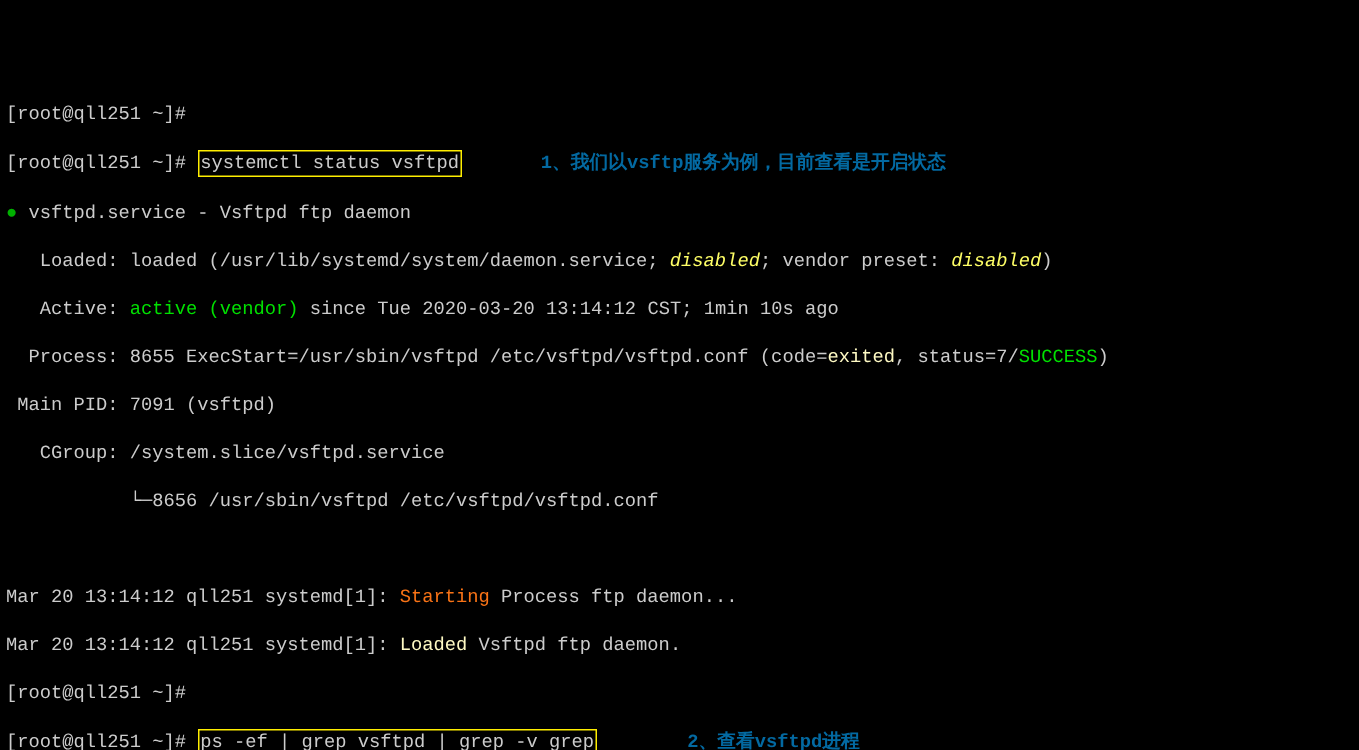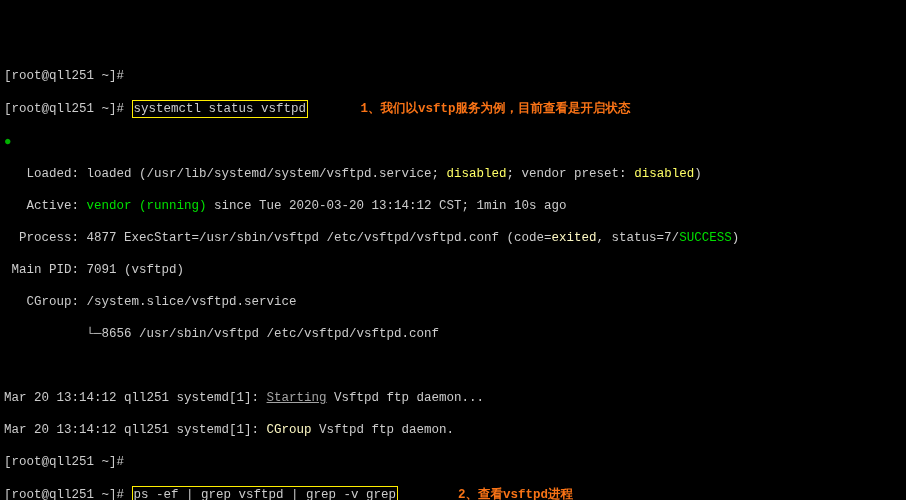--- a/index.html
+++ b/index.html
@@ -9,50 +9,50 @@
     font-family: "Consolas", "Courier New", monospace;
     font-size: 12.5px;
     line-height: 16px;
     color: #ccc;
     white-space: pre;
     width: 906px;
   }
   .ln { display: block; }
   .wh { color: #fef9c3; }
   .gr { color: #00e000; }
-  .cy { color: #a3a3a3; text-decoration: underline; }
-  .ye { color: #ffff66; }
-  .rdb { color: #f97316; font-weight: bold; }
+  .cy { color: #f97316; }
+  .ye { color: #ffff66; font-style: italic; }
+  .rdb { color: #0369a1; font-weight: bold; }
   .box {
     border: 1px solid #ffee00;
     padding: 0 1px;
     display: inline-block;
   }
   .dotg::before {
     content: "●";
     color: #00b000;
   }
 </style>
 </head>
 <body>
 
 
 
 <span class="ln"><span>[root@qll251 ~]# </span></span>
 <span class="ln"><span>[root@qll251 ~]# </span><span class="box"><span>systemctl status vsftpd</span></span>       <span class="rdb">1、我们以vsftp服务为例，目前查看是开启状态</span></span>
-<span class="ln"><span class="dotg"></span></span>
-<span class="ln"><span>   Loaded: loaded (/usr/lib/systemd/system/vsftpd.service; </span><span class="ye">disabled</span><span>; vendor preset: </span><span class="ye">disabled</span><span>)</span></span>
-<span class="ln"><span>   Active: </span><span class="gr">vendor (running)</span><span> since Tue 2020-03-20 13:14:12 CST; 1min 10s ago</span></span>
-<span class="ln"><span>  Process: 4877 ExecStart=/usr/sbin/vsftpd /etc/vsftpd/vsftpd.conf (code=</span><span class="wh">exited</span><span>, status=7/</span><span class="gr">SUCCESS</span>)</span>
+<span class="ln"><span class="dotg"></span><span> vsftpd.service - Vsftpd ftp daemon</span></span>
+<span class="ln"><span>   Loaded: loaded (/usr/lib/systemd/system/daemon.service; </span><span class="ye">disabled</span><span>; vendor preset: </span><span class="ye">disabled</span><span>)</span></span>
+<span class="ln"><span>   Active: </span><span class="gr">active (vendor)</span><span> since Tue 2020-03-20 13:14:12 CST; 1min 10s ago</span></span>
+<span class="ln"><span>  Process: 8655 ExecStart=/usr/sbin/vsftpd /etc/vsftpd/vsftpd.conf (code=</span><span class="wh">exited</span><span>, status=7/</span><span class="gr">SUCCESS</span>)</span>
 <span class="ln"><span> Main PID: 7091 (vsftpd)</span></span>
 <span class="ln"><span>   CGroup: /system.slice/vsftpd.service</span></span>
 <span class="ln"><span>           └─8656 /usr/sbin/vsftpd /etc/vsftpd/vsftpd.conf</span></span>
 <span class="ln"> </span>
-<span class="ln"><span>Mar 20 13:14:12 qll251 systemd[1]: </span><span class="cy">Starting</span><span> Vsftpd ftp daemon...</span></span>
-<span class="ln"><span>Mar 20 13:14:12 qll251 systemd[1]: </span><span class="wh">CGroup</span><span> Vsftpd ftp daemon.</span></span>
+<span class="ln"><span>Mar 20 13:14:12 qll251 systemd[1]: </span><span class="cy">Starting</span><span> Process ftp daemon...</span></span>
+<span class="ln"><span>Mar 20 13:14:12 qll251 systemd[1]: </span><span class="wh">Loaded</span><span> Vsftpd ftp daemon.</span></span>
 <span class="ln"><span>[root@qll251 ~]# </span></span>
 <span class="ln"><span>[root@qll251 ~]# </span><span class="box"><span>ps -ef | grep vsftpd | grep -v grep</span></span>        <span class="rdb">2、查看vsftpd进程</span></span>
 
 
 
 
 
 
 
 

